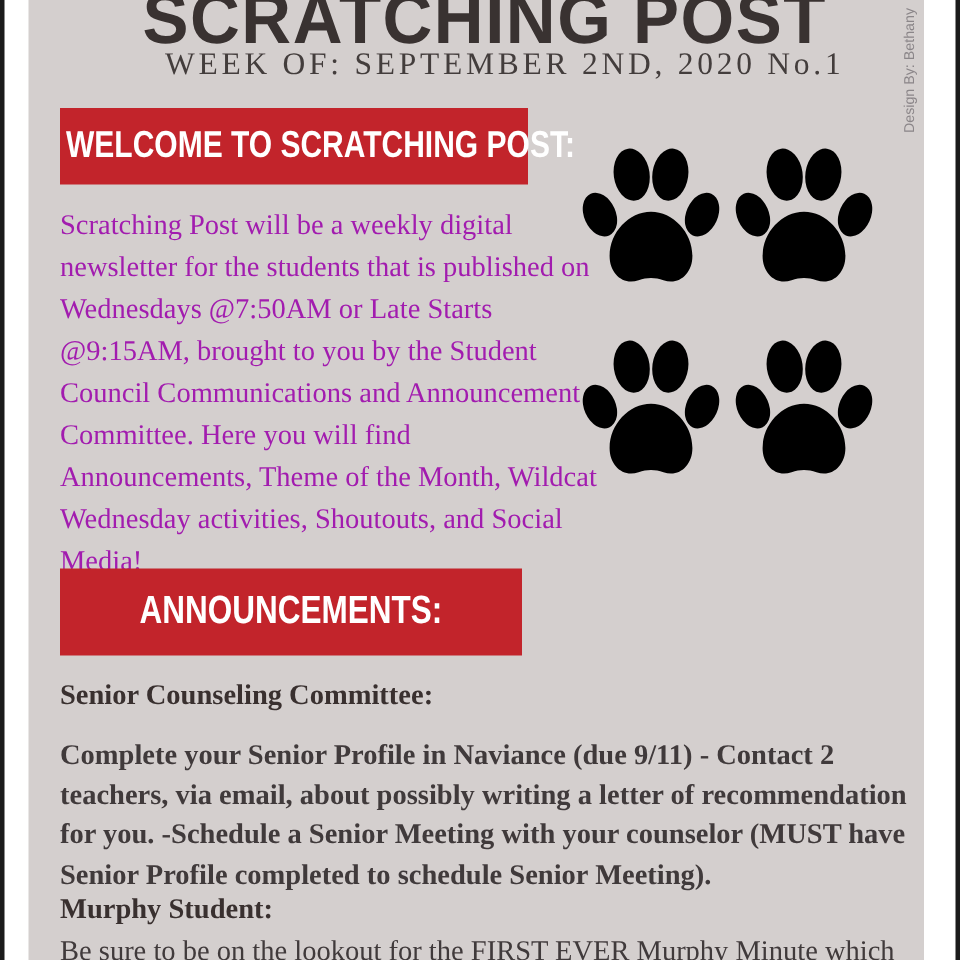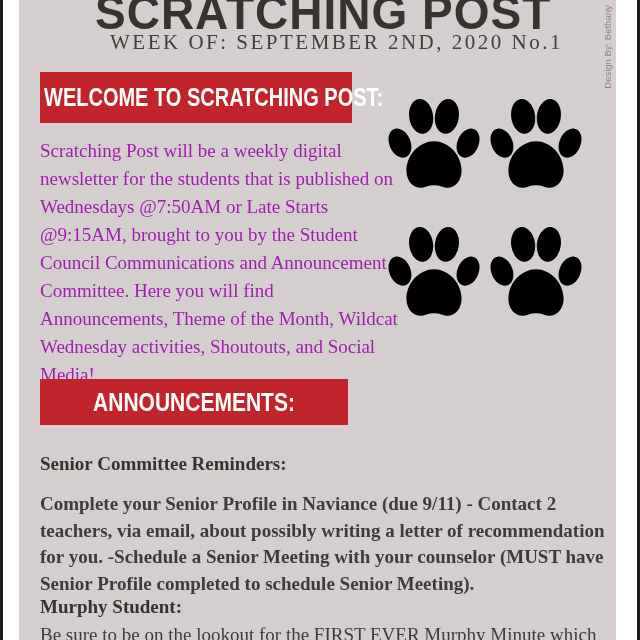--- a/index.html
+++ b/index.html
@@ -41,21 +41,21 @@
   }
   
   .banner{
     position:absolute;left:40px;width:308px;
     background:#c2242b;color:#ffffff;
     font-family:"Liberation Sans", sans-serif;font-weight:700;
     display:flex;align-items:center;
   }
   .banner-welcome{top:72px;height:51px;padding-left:4px;}
   .banner-welcome .banner-text{font-size:20px;transform:scaleY(1.25);transform-origin:left center;white-space:nowrap;}
-  .banner-announcements{top:379px;height:46px;justify-content:center;}
+  .banner-announcements{top:379px;height:58px;justify-content:center;}
   .banner-announcements .banner-text{font-size:21px;transform:scaleY(1.25);transform-origin:center center;white-space:nowrap;}
   
   .welcome-body{
     position:absolute;top:137px;left:40px;width:360px;
     font-size:19px;line-height:28px;color:#a21caf;
   }
   .ann-heading{
     position:absolute;left:40px;width:570px;
     font-size:19px;font-weight:700;color:#39302f;
   }
@@ -119,17 +119,17 @@
     <ellipse cx="13" cy="54" rx="11.5" ry="16.5" transform="rotate(-24 13 54)"></ellipse>
     <ellipse cx="87" cy="54" rx="11.5" ry="16.5" transform="rotate(24 87 54)"></ellipse>
     <path d="M50,52 C66,52 80,67 80,84 C80,97 70,105.5 59,101.5 C53,99.4 47,99.4 41,101.5 C30,105.5 20,97 20,84 C20,67 34,52 50,52 Z"></path>
   </svg>
 </div>
 
 <div class="banner banner-announcements">
   <span class="banner-text">ANNOUNCEMENTS:</span>
 </div>
 
-<div class="ann-heading heading-senior">Senior Committee Reminders:</div>
+<div class="ann-heading heading-senior">Senior Counseling Committee:</div>
 <div class="ann-body body-senior">Complete your Senior Profile in Naviance (due 9/11) - Contact 2 teachers, via email, about possibly writing a letter of recommendation for you. -Schedule a Senior Meeting with your counselor (MUST have Senior Profile completed to schedule Senior Meeting).</div>
 
 <div class="ann-heading heading-murphy">Murphy Student:</div>
 <div class="ann-body body-murphy">Be sure to be on the lookout for the FIRST EVER Murphy Minute which</div>
 
 </body></html>

